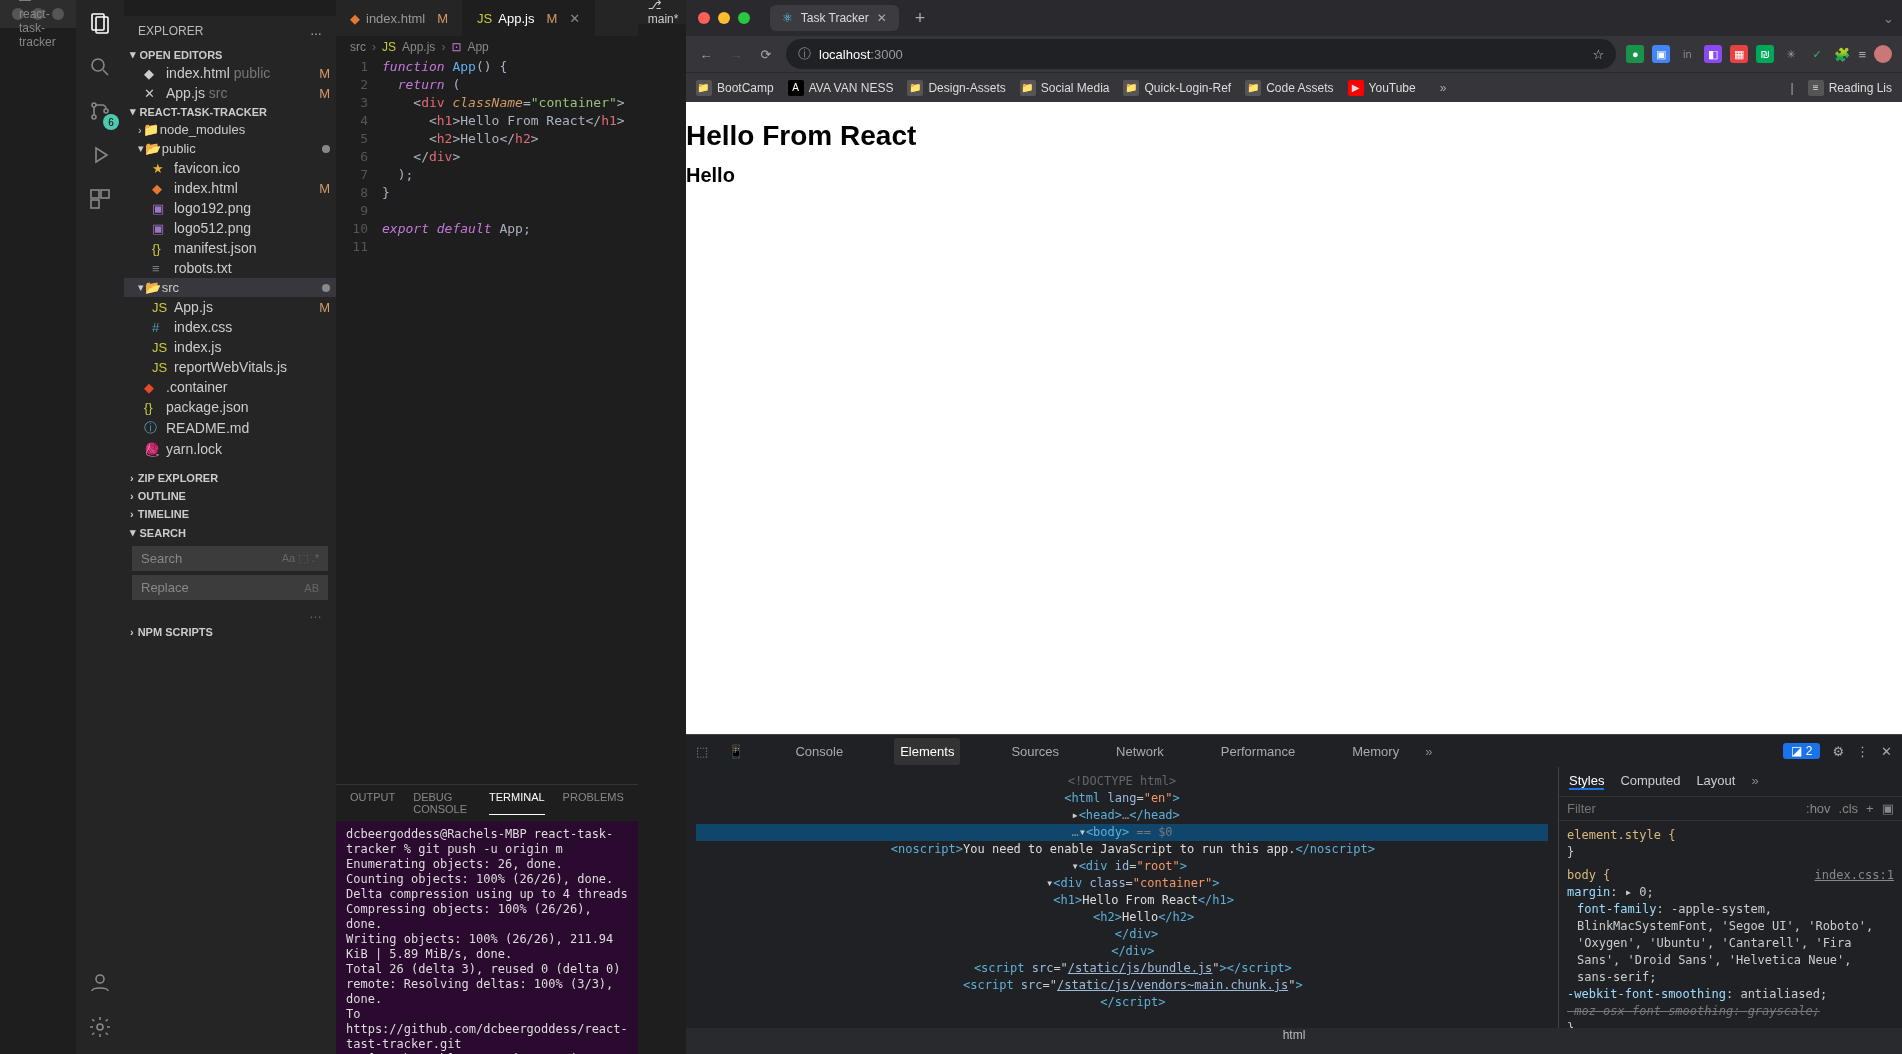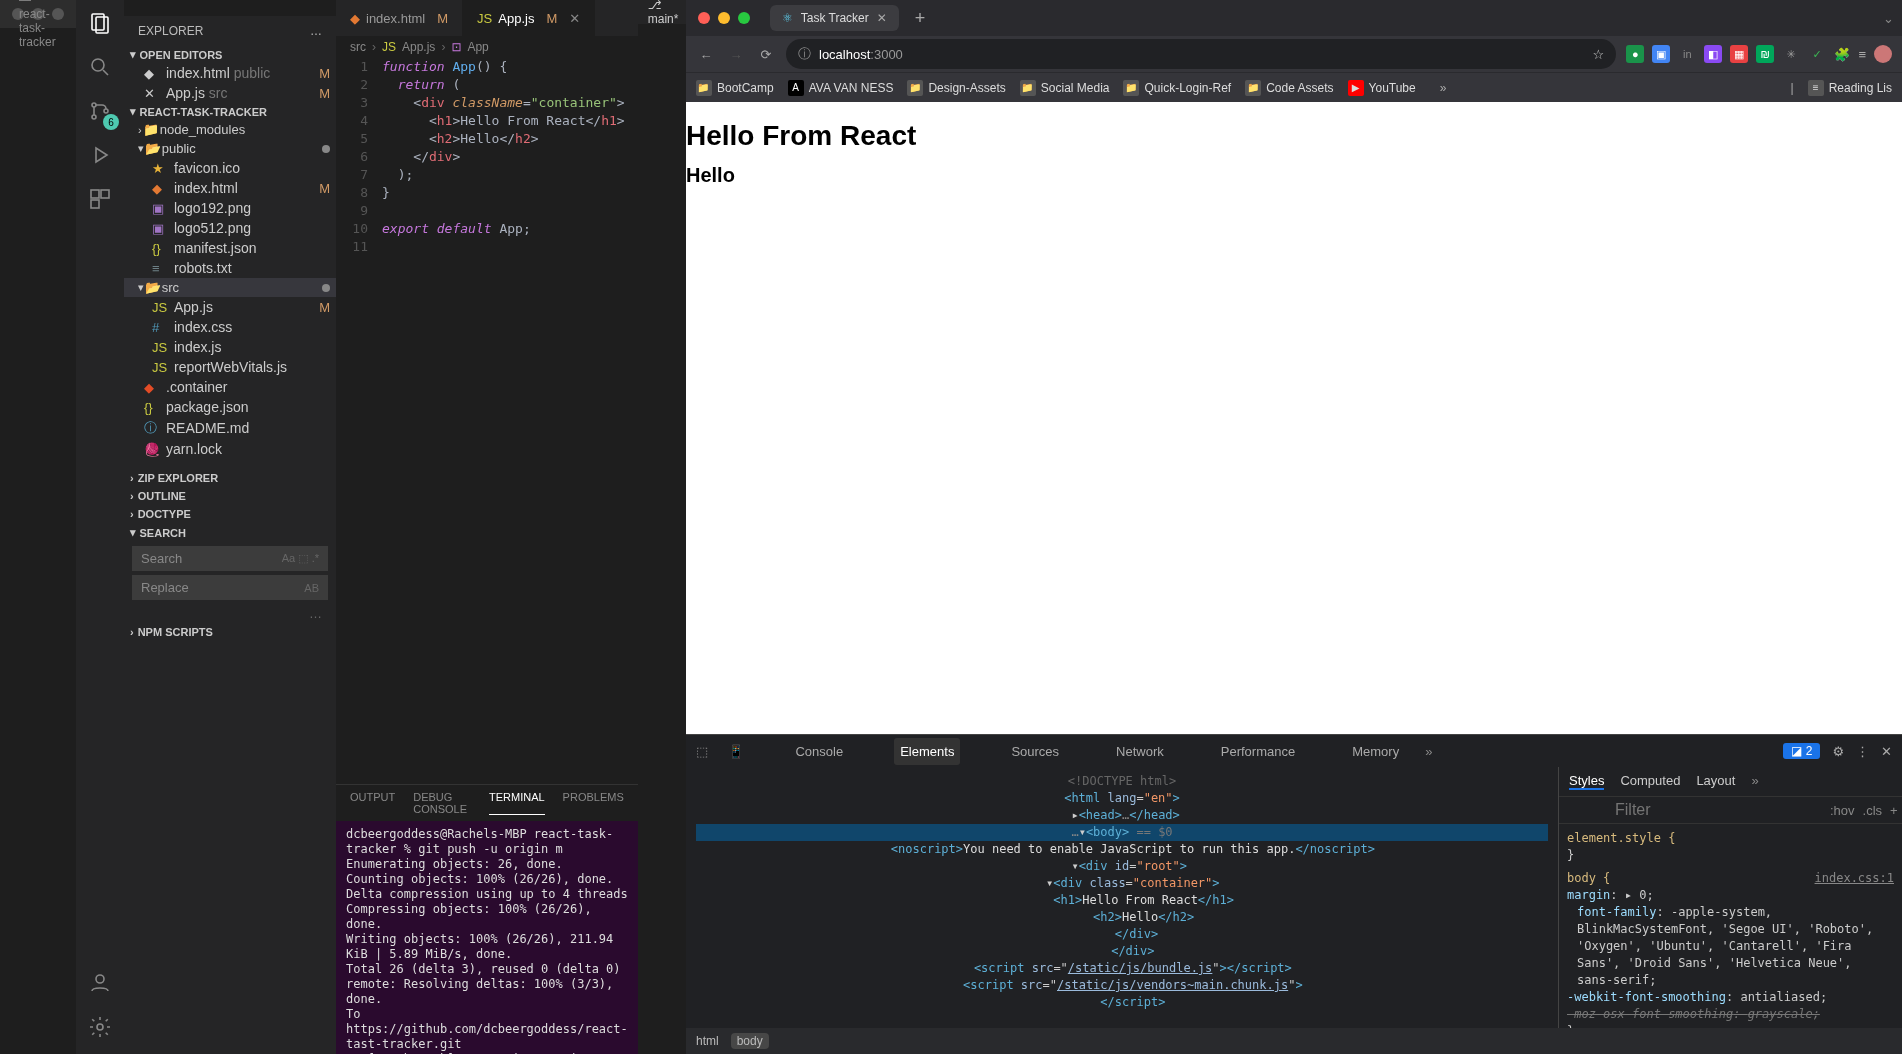--- a/index.html
+++ b/index.html
@@ -114,29 +114,29 @@
 .ehtml-attr { color: #9bbbdc; }
 .ehtml-str { color: #f29766; }
 .ehtml-text { color: #ddd; }
 .ehtml-link { color: #9bbbdc; text-decoration: underline; }
 .selected-el { background: #10466b; }
 
 .dt-styles { width: 344px; border-left: 1px solid #444; display: flex; flex-direction: column; }
 .dt-styles-tabs { display: flex; gap: 16px; padding: 6px 10px; font-size: 13px; }
 .dt-styles-tabs .stab.active { color: #fff; border-bottom: 2px solid #1a73e8; }
 .dt-styles-filter { display: flex; padding: 4px 8px; gap: 8px; align-items: center; border-bottom: 1px solid #333; border-top: 1px solid #333; }
-.dt-styles-filter input { background: transparent; border: none; color: #ccc; flex: 1; font-size: 16px; outline: none; margin-left: 48px; }
+.dt-styles-filter input { background: transparent; border: none; color: #ccc; flex: 1; font-size: 13px; outline: none; }
 .dt-styles-body { flex: 1; font-family: 'Menlo', monospace; font-size: 12px; padding: 6px 8px; overflow: auto; line-height: 17px; }
 .css-sel { color: #d7ba7d; }
 .css-prop { color: #9cdcfe; }
 .css-val { color: #ccc; }
 .css-link { color: #888; float: right; text-decoration: underline; }
 .css-strike { text-decoration: line-through; color: #777; font-style: italic; }
 
-.dt-footer { height: 26px; background: #292a2d; display: flex; align-items: center; padding: 0 10px; gap: 12px; font-size: 12px; }
+.dt-footer { height: 26px; background: #292a2d; display: flex; align-items: center; padding: 0 10px; gap: 12px; font-size: 12px; flex-direction: column; }
 .dt-footer .crumb { color: #bbb; cursor: pointer; }
 </style>
 </head>
 <body>
 
 <div class="app">
 
   <div class="vscode">
     <div class="vscode-titlebar">
       <div class="traffic-lights">
@@ -297,21 +297,21 @@
           <div class="section-header">
               <span class="chev">›</span>
               <span>ZIP EXPLORER</span>
             </div>
           <div class="section-header">
               <span class="chev">›</span>
               <span>OUTLINE</span>
             </div>
           <div class="section-header">
               <span class="chev">›</span>
-              <span>DOCTYPE</span>
+              <span>TIMELINE</span>
             </div>
           <div class="section-header">
               <span class="chev">▾</span>
               <span>SEARCH</span>
             </div>
           <div class="search-box">
               <span>Search</span>
               <span class="hints">Aa  ⬚  .*</span>
             </div>
           <div class="search-box">

